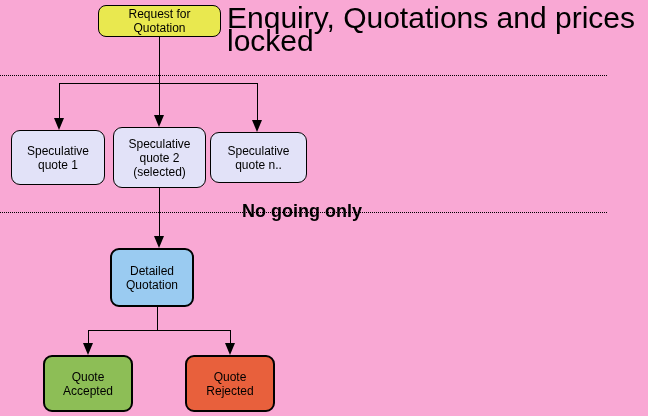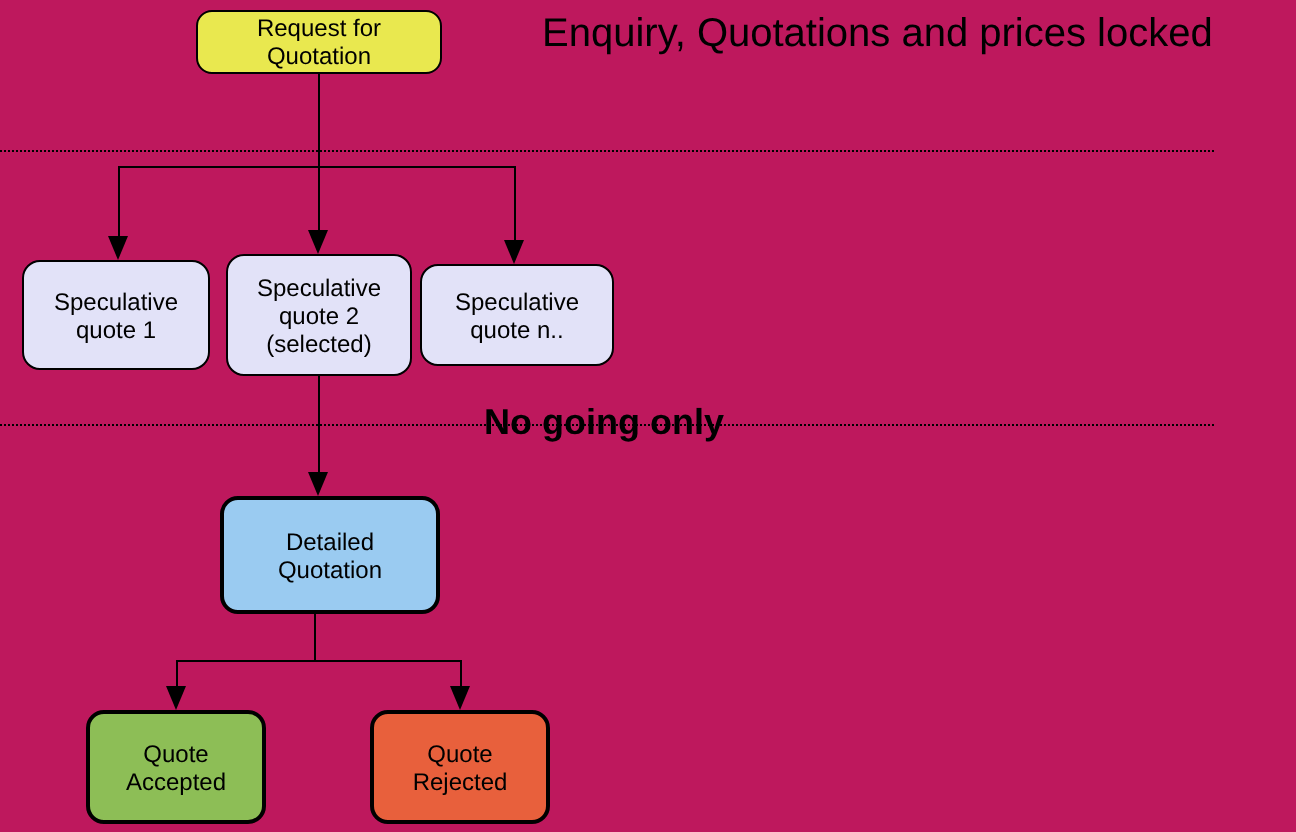--- a/index.html
+++ b/index.html
@@ -1,18 +1,18 @@
 <!DOCTYPE html>
 <html><head>
 <meta charset="utf-8">
 <style>
   html,body{margin:0;padding:0;}
   body{font-family:"Liberation Sans", sans-serif; color:#000;}
   .canvas{
-    position:relative; width:648px; height:416px; background:#be185d;
+    position:relative; width:648px; height:416px; background:#f9a8d4;
     overflow:hidden;
   }
   .node{
     position:absolute; box-sizing:border-box;
     border:1px solid #000; border-radius:9px;
     display:flex; align-items:center; justify-content:center;
     text-align:center; font-size:12px; line-height:14px;
     white-space:pre-line;
   }
   .node.thick{border-width:2px;}
@@ -26,23 +26,22 @@
   }
   .dotted{
     position:absolute; left:0; width:607px; height:0;
     border-top:1px dotted #000;
   }
   .divider-label{
     position:absolute; font-size:18px; font-weight:bold; line-height:19px;
     white-space:nowrap;
   }
   .annotation{
-    position:absolute; font-size:20px; line-height:23px;
+    position:absolute; font-size:30px; line-height:23px;
     white-space:pre-line;
-    margin-left:44px;
   }
 </style>
 </head>
 <body>
 
 <div class="canvas">
 
   <div class="dotted" style="top:75px;"></div>
   <div class="dotted" style="top:212px;"></div>
 
@@ -76,21 +75,21 @@
   <div class="node" style="left: 11px; top: 130px; width: 94px; height: 55px; background-color: rgb(226, 226, 248);">Speculative
 quote 1</div>
 
   <div class="node" style="left: 113px; top: 127px; width: 93px; height: 61px; background-color: rgb(226, 226, 248);">Speculative
 quote 2
 (selected)</div>
 
   <div class="node" style="left: 210px; top: 132px; width: 97px; height: 51px; background-color: rgb(226, 226, 248);">Speculative
 quote n..</div>
 
-  <div class="node thick" style="left: 110px; top: 248px; width: 110px; height: 59px; background-color: rgb(154, 203, 241);">Detailed
+  <div class="node thick" style="left: 110px; top: 248px; width: 84px; height: 59px; background-color: rgb(154, 203, 241);">Detailed
 Quotation</div>
 
   <div class="node thick" style="left: 43px; top: 355px; width: 90px; height: 57px; background-color: rgb(141, 190, 86);">Quote
 Accepted</div>
 
   <div class="node thick" style="left: 185px; top: 355px; width: 90px; height: 57px; background-color: rgb(232, 96, 60);">Quote
 Rejected</div>
 
 
   <div class="divider-label" style="left:242px; top:202px;">No going only</div>

